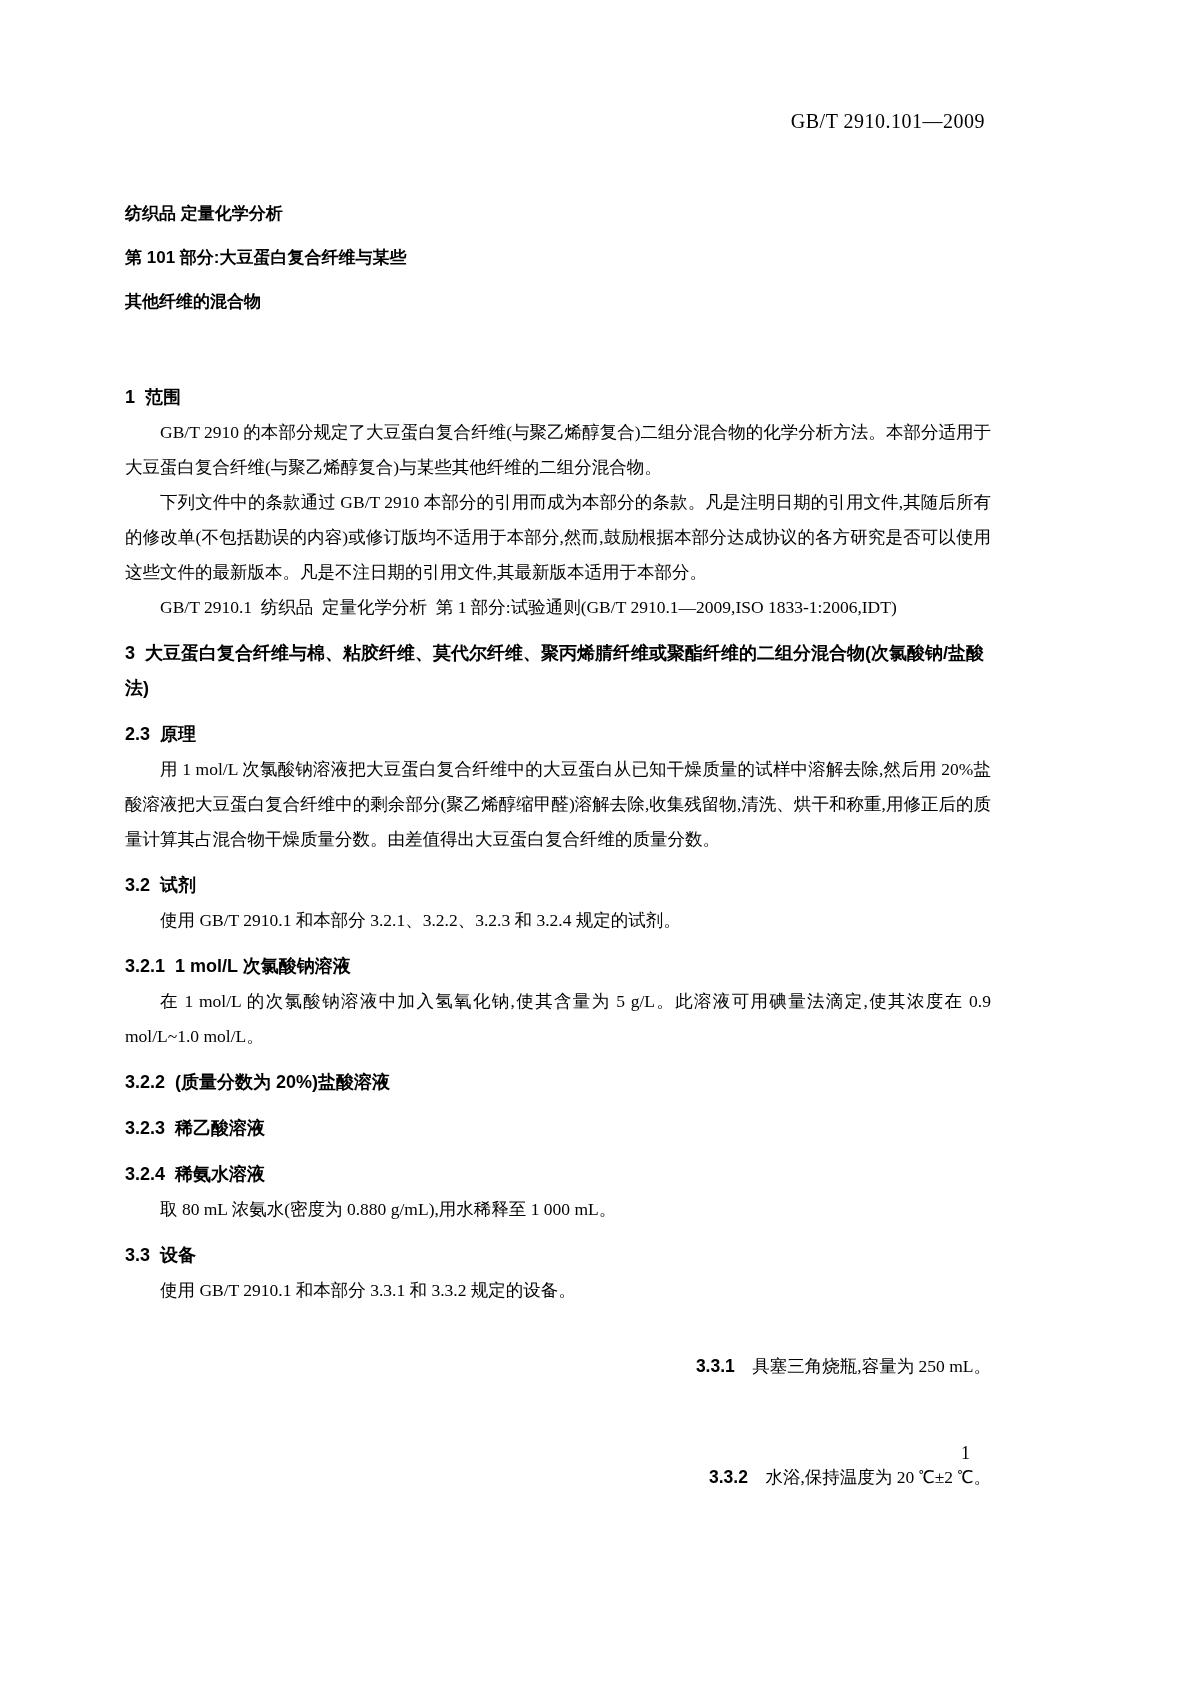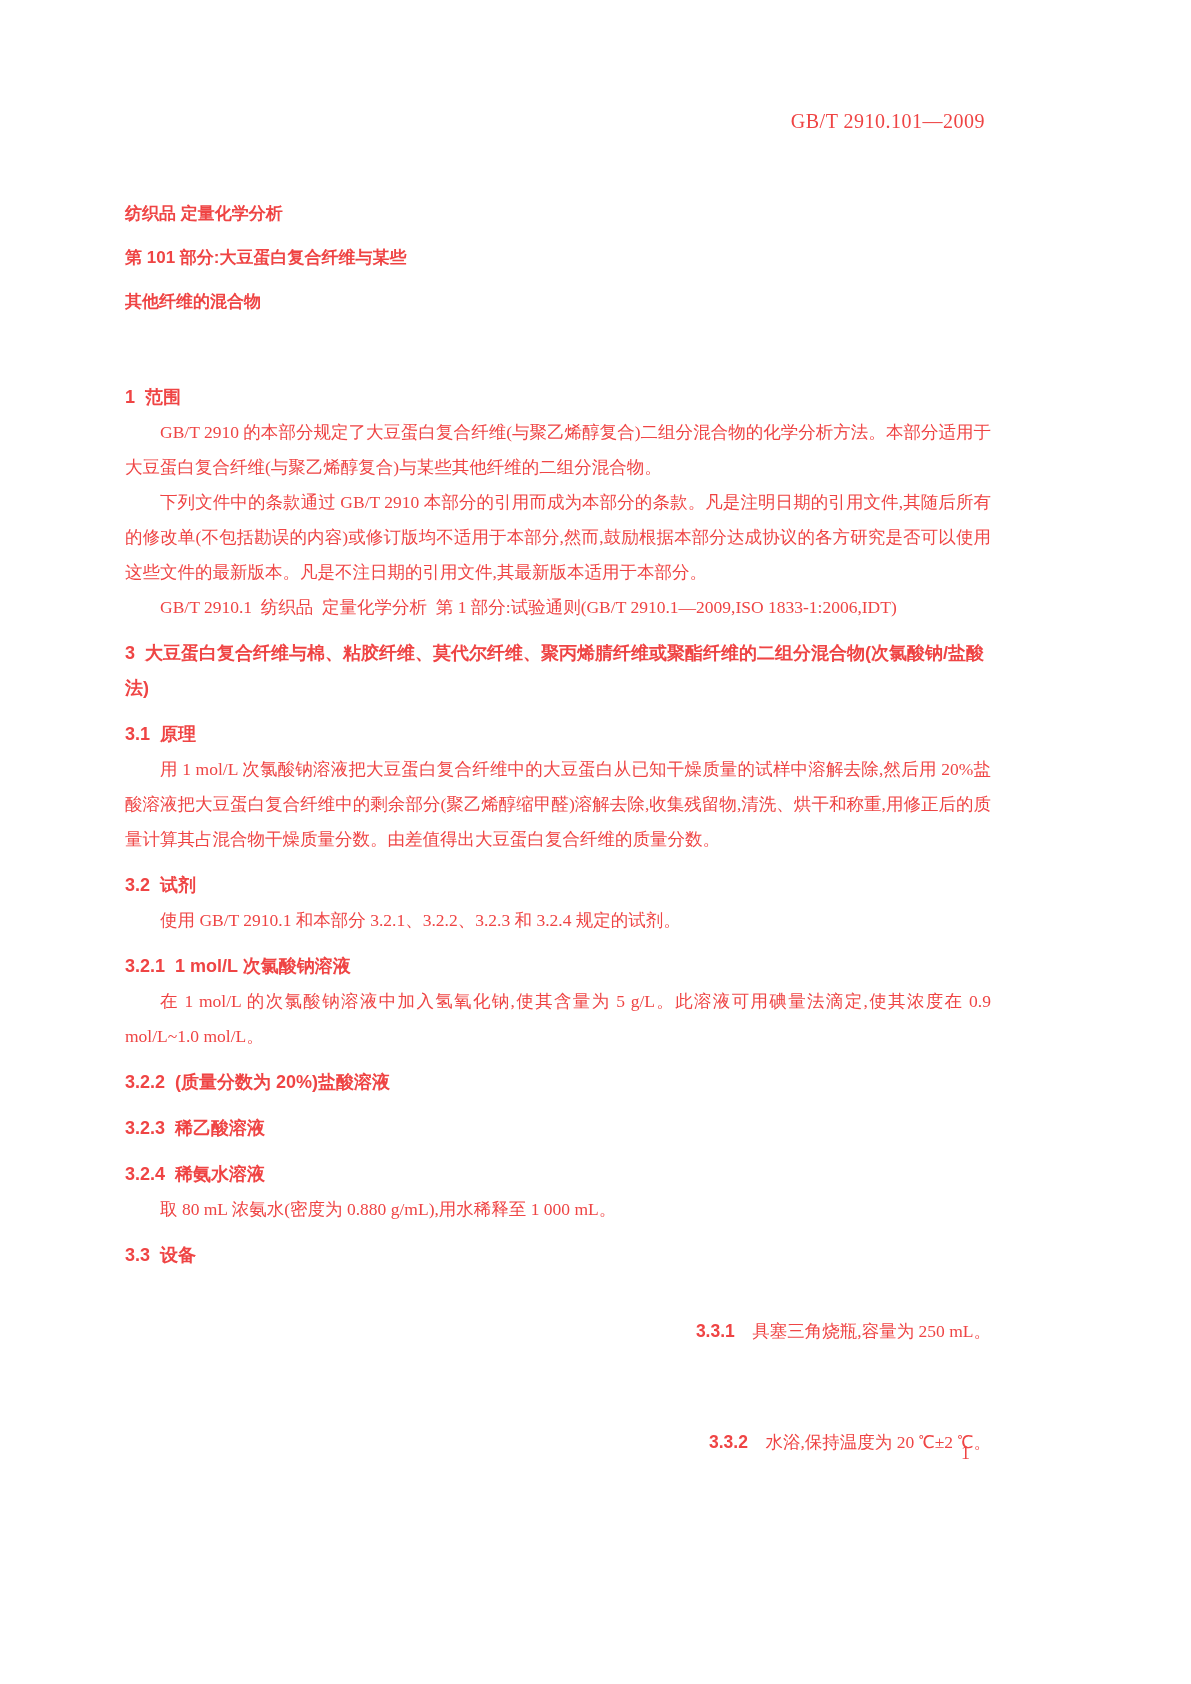--- a/index.html
+++ b/index.html
@@ -2,21 +2,21 @@
 <html><head>
 <meta charset="utf-8">
 <style>
   * { margin: 0; padding: 0; box-sizing: border-box; }
   html, body { background: #ffffff; }
   .page {
     position: relative;
     width: 1191px;
     height: 1684px;
     background: #ffffff;
-    color: #ef4444;
+    color: #000000;
     font-family: "Liberation Serif", serif;
     overflow: hidden;
     margin: 0 auto;
     padding-left: 8px;
   }
   .doc-number {
     position: absolute;
     top: 110px;
     right: 206px;
     font-size: 20px;
@@ -91,37 +91,38 @@
     <div class="body-text">
 
       <div class="h">1  范围</div>
       <p class="para">GB/T 2910 的本部分规定了大豆蛋白复合纤维(与聚乙烯醇复合)二组分混合物的化学分析方法。本部分适用于大豆蛋白复合纤维(与聚乙烯醇复合)与某些其他纤维的二组分混合物。</p>
 
       <p class="para">下列文件中的条款通过 GB/T 2910 本部分的引用而成为本部分的条款。凡是注明日期的引用文件,其随后所有的修改单(不包括勘误的内容)或修订版均不适用于本部分,然而,鼓励根据本部分达成协议的各方研究是否可以使用这些文件的最新版本。凡是不注日期的引用文件,其最新版本适用于本部分。</p>
       <p class="para">GB/T 2910.1  纺织品  定量化学分析  第 1 部分:试验通则(GB/T 2910.1—2009,ISO 1833-1:2006,IDT)</p>
 
       <div class="h">3  大豆蛋白复合纤维与棉、粘胶纤维、莫代尔纤维、聚丙烯腈纤维或聚酯纤维的二组分混合物(次氯酸钠/盐酸法)</div>
 
-      <div class="h">3.1  原理</div>
+      <div class="h">2.3  原理</div>
       <p class="para">用 1 mol/L 次氯酸钠溶液把大豆蛋白复合纤维中的大豆蛋白从已知干燥质量的试样中溶解去除,然后用 20%盐酸溶液把大豆蛋白复合纤维中的剩余部分(聚乙烯醇缩甲醛)溶解去除,收集残留物,清洗、烘干和称重,用修正后的质量计算其占混合物干燥质量分数。由差值得出大豆蛋白复合纤维的质量分数。</p>
 
       <div class="h">3.2  试剂</div>
       <p class="para">使用 GB/T 2910.1 和本部分 3.2.1、3.2.2、3.2.3 和 3.2.4 规定的试剂。</p>
 
       <div class="h">3.2.1  1 mol/L 次氯酸钠溶液</div>
       <p class="para">在 1 mol/L 的次氯酸钠溶液中加入氢氧化钠,使其含量为 5 g/L。此溶液可用碘量法滴定,使其浓度在 0.9 mol/L~1.0 mol/L。</p>
 
       <div class="h">3.2.2  (质量分数为 20%)盐酸溶液</div>
 
       <div class="h">3.2.3  稀乙酸溶液</div>
 
       <div class="h">3.2.4  稀氨水溶液</div>
       <p class="para">取 80 mL 浓氨水(密度为 0.880 g/mL),用水稀释至 1 000 mL。</p>
 
       <div class="h">3.3  设备</div>
+      <p class="para">使用 GB/T 2910.1 和本部分 3.3.1 和 3.3.2 规定的设备。</p>
 
       <p class="clause">
         <span class="clause-num">3.3.1</span><span>具塞三角烧瓶,容量为 250 mL。</span>
       </p>
 
       <p class="clause">
         <span class="clause-num">3.3.2</span><span>水浴,保持温度为 20 ℃±2 ℃。</span>
       </p>
 
     </div>

